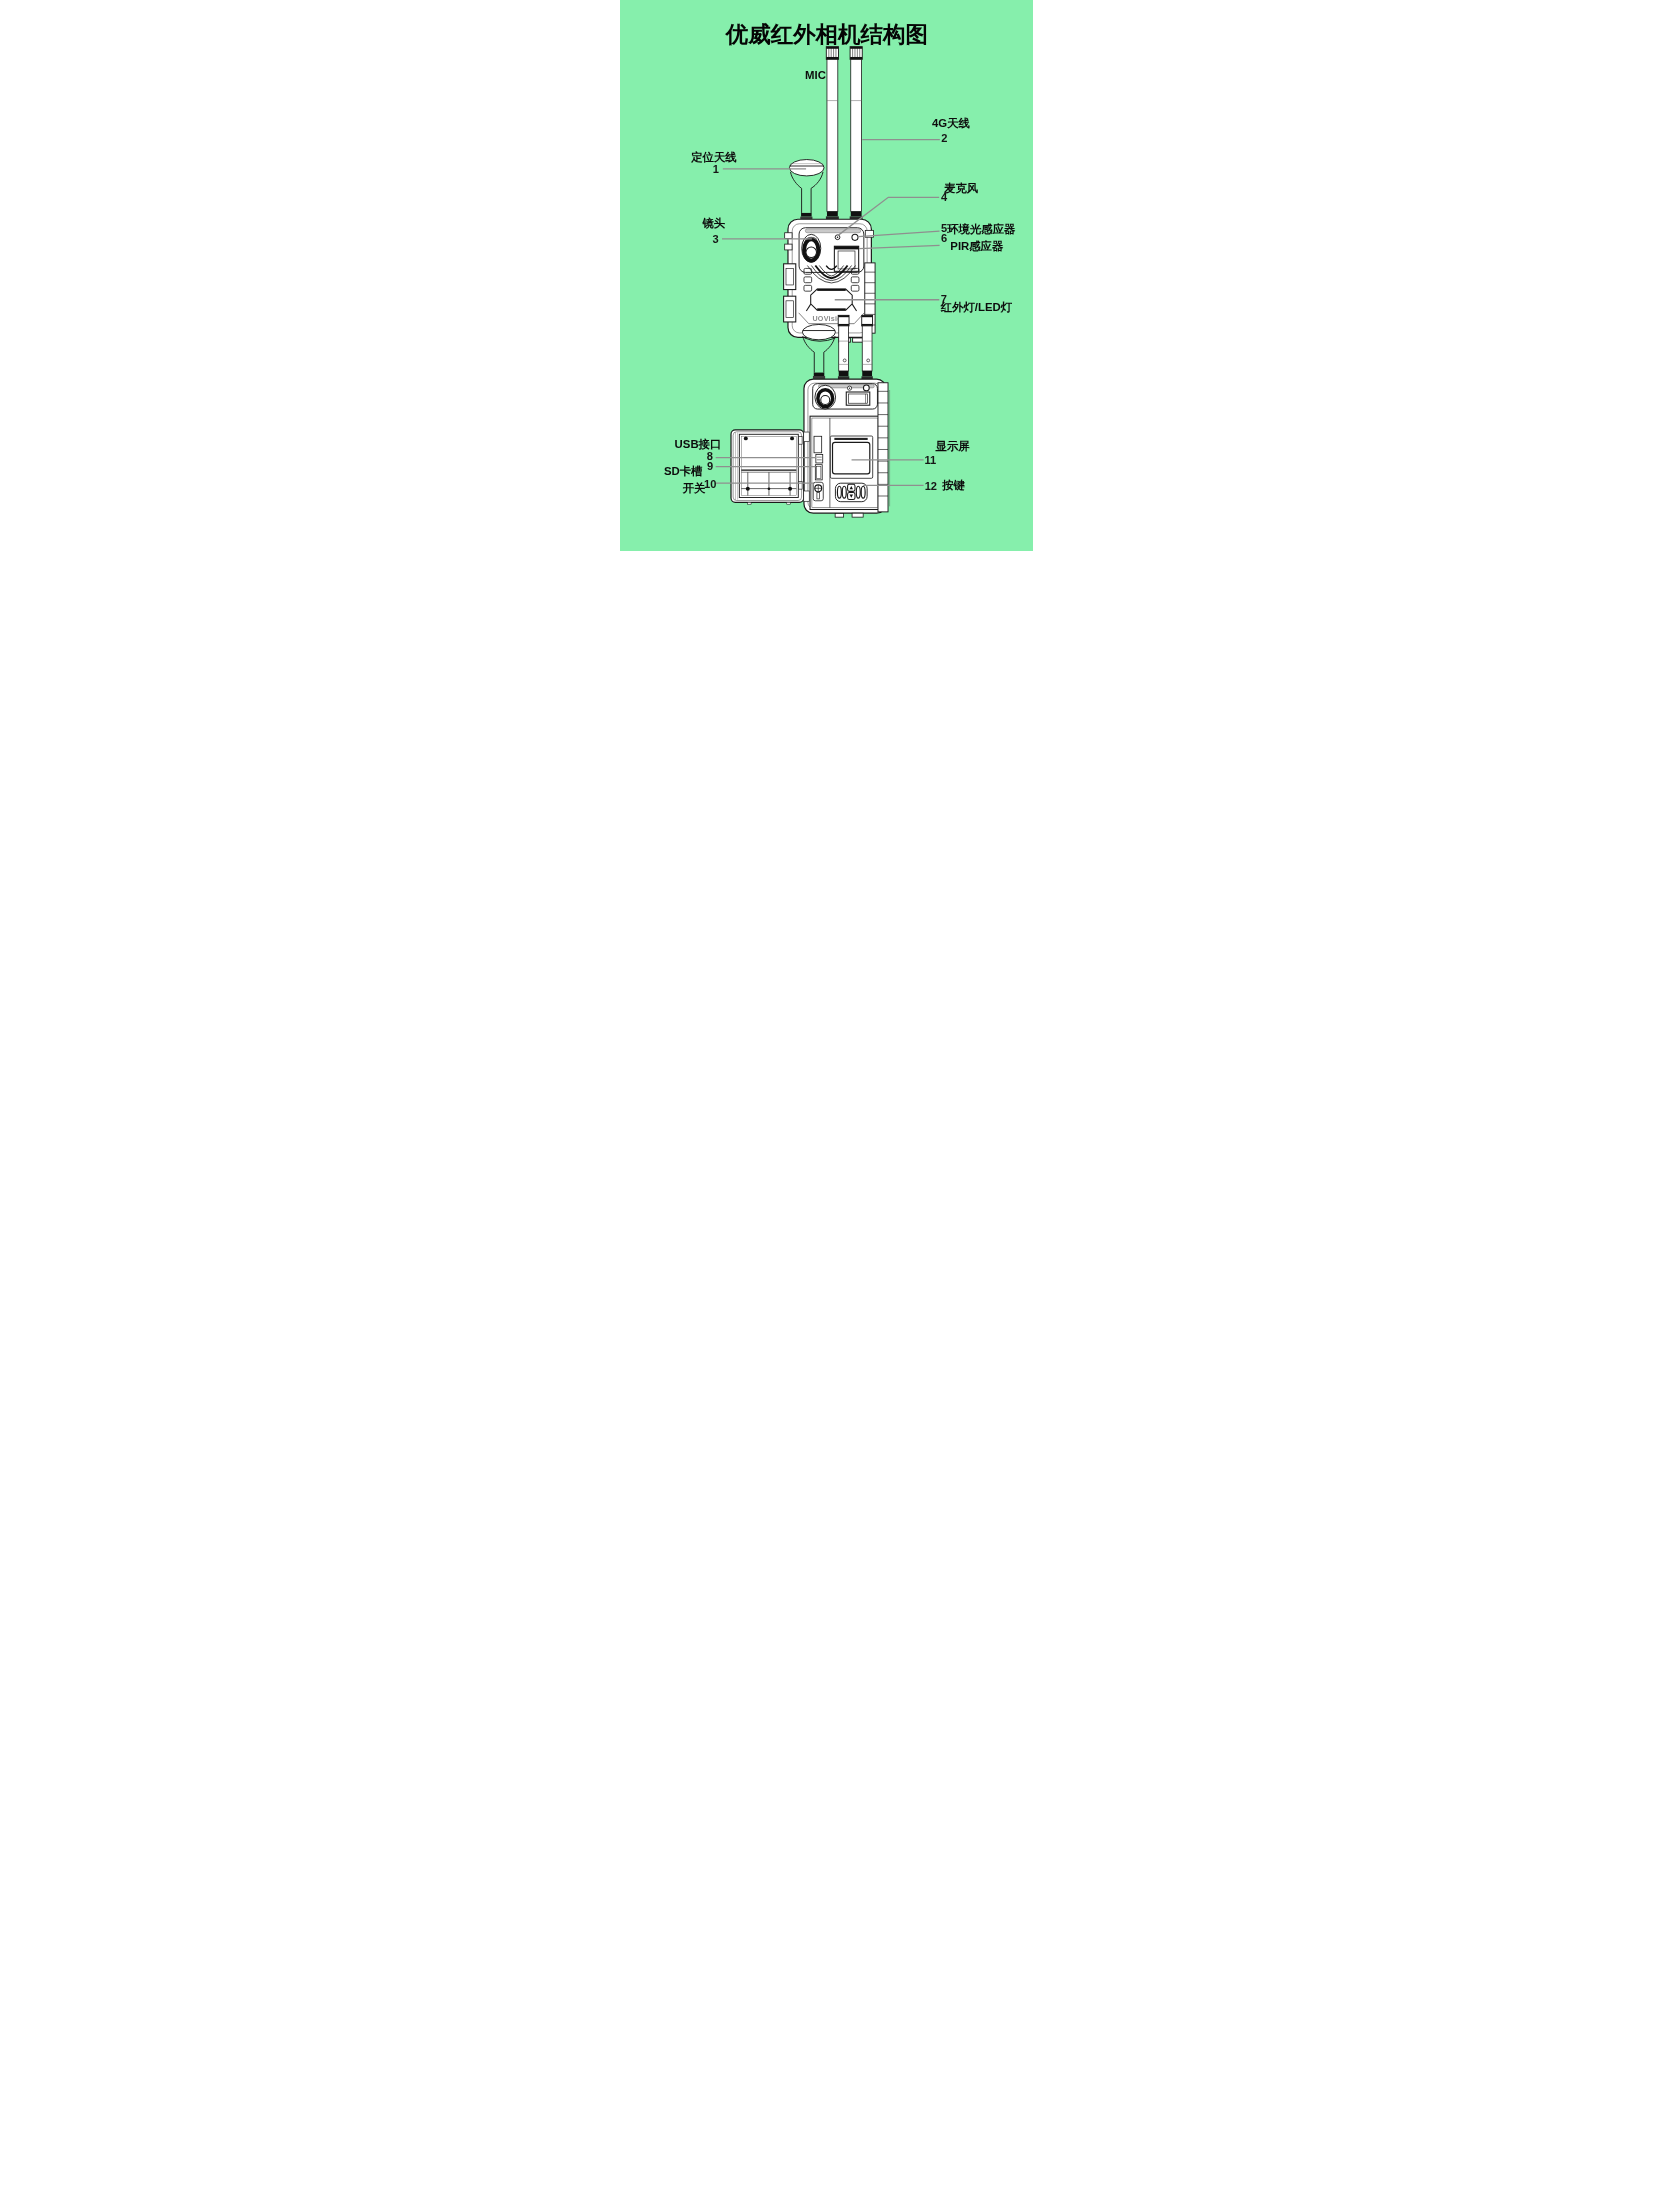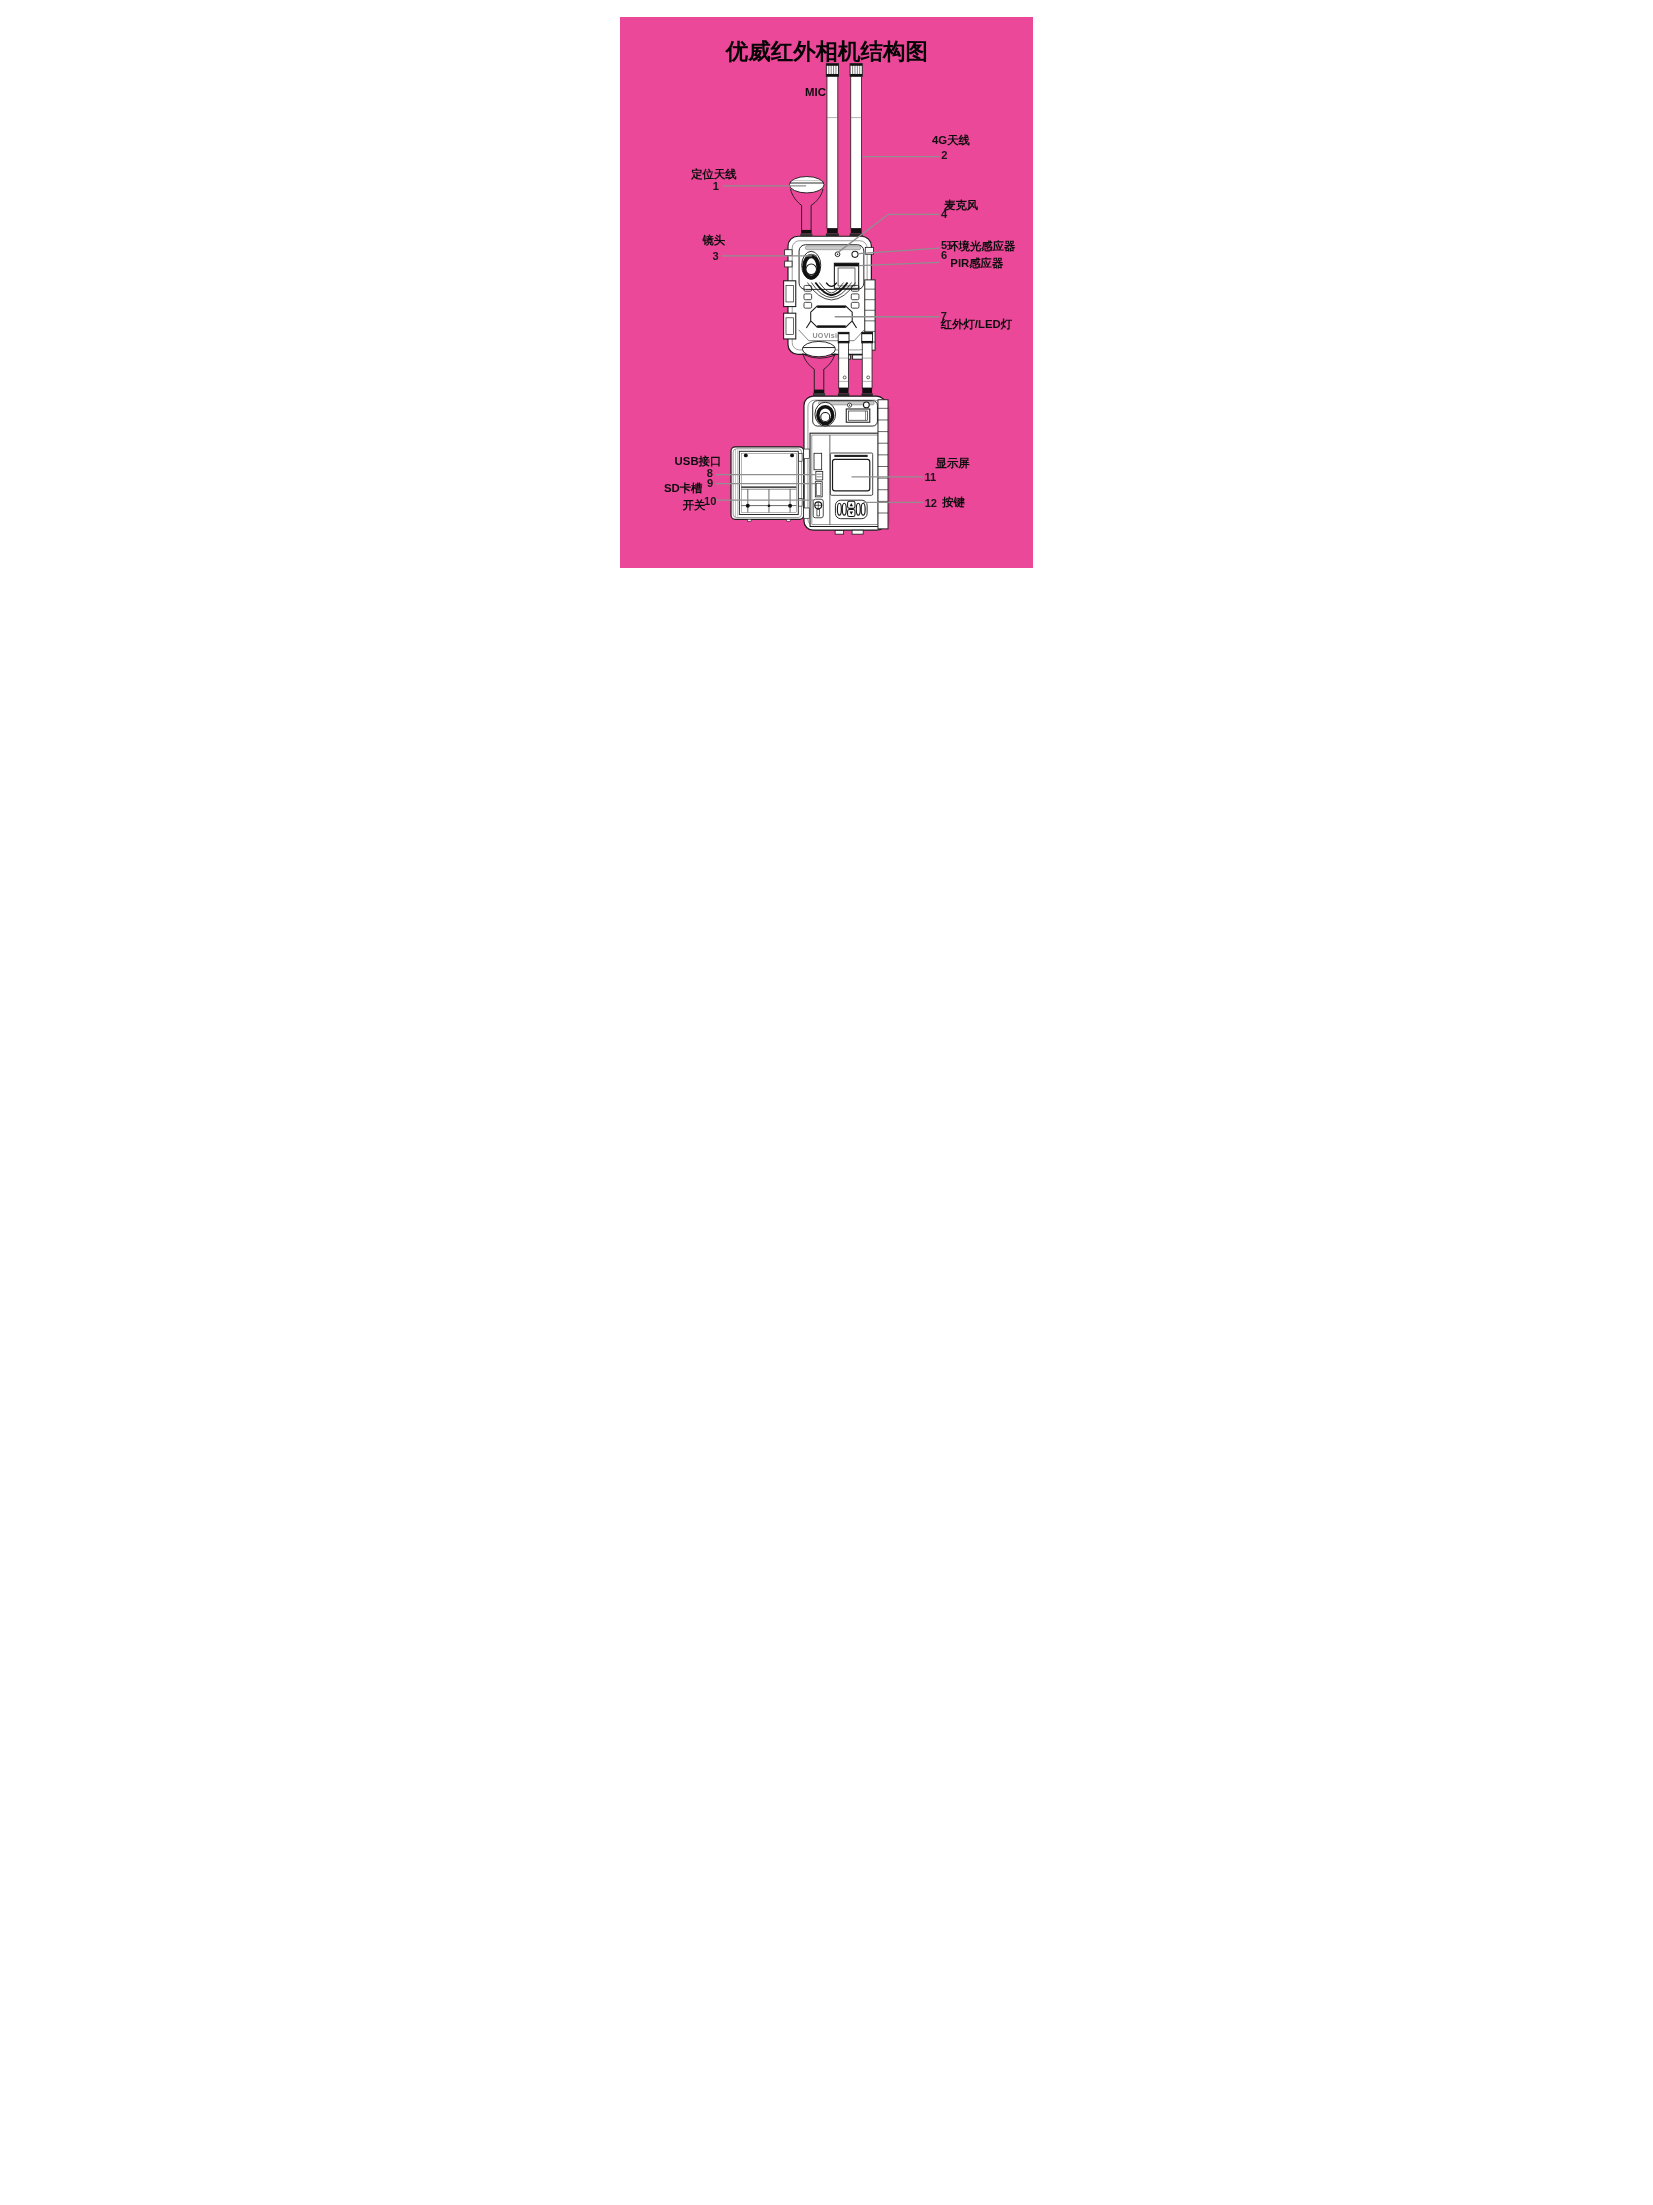--- a/index.html
+++ b/index.html
@@ -1,17 +1,17 @@
 <!DOCTYPE html>
 <html style="font-size:8.5px"><head>
 <meta charset="utf-8">
 <style>
   html,body{margin:0;padding:0;background:#ffffff;}
   .screenshot{
-    width:413px;height:551px;margin:17px auto;background:#ec4899;
+    width:413px;height:551px;margin:0 auto;background:#86efac;
     font-family:"Liberation Sans","DejaVu Sans",sans-serif;
   }
   svg{display:block;width:100%;height:100%;}
   .ink{stroke:#1a1a1a;fill:none;}
   .inkf{fill:#111111;stroke:none;}
   .soft{stroke:#444444;fill:none;}
   .faint{stroke:#6a6a6a;fill:none;}
   .white{fill:#ffffff;}
   .leader{stroke:#8f8f8f;stroke-width:10;fill:none;}
   .lbl{fill:#0d0d0d;font-size:86px;font-weight:700;}

